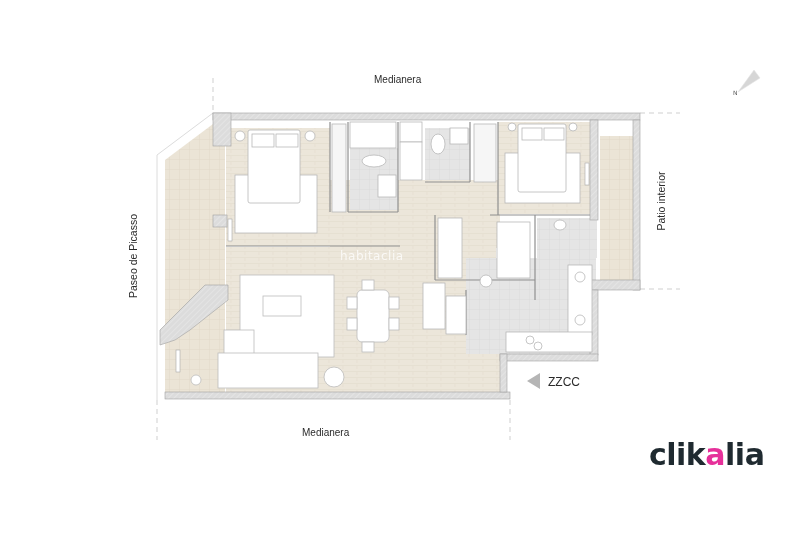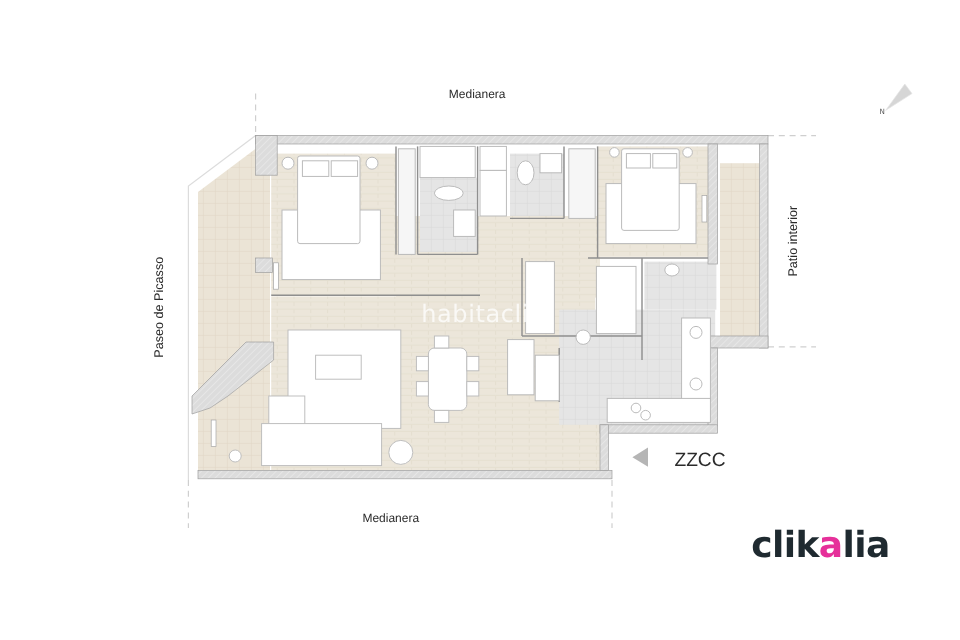--- a/index.html
+++ b/index.html
@@ -1,23 +1,23 @@
 <!DOCTYPE html>
 <html><head>
 <meta charset="utf-8">
 <style>
   html, body { margin:0; padding:0; background:#ffffff; }
   body { width:800px; height:533px; position:relative; overflow:hidden; font-family:"Liberation Sans", sans-serif; }
   .lbl { position:absolute; font-size:10px; color:#2b2b2b; white-space:nowrap; }
   .vlbl { position:absolute; font-size:10.5px; color:#2b2b2b; white-space:nowrap; transform:rotate(-90deg); transform-origin:center center; }
   #plan { position:absolute; left:0; top:0; }
-  .logo { position:absolute; left:626px; top:437px; font-size:30px; font-weight:bold; color:#1f2a30; letter-spacing:-0.5px; font-family:"DejaVu Sans", sans-serif; }
+  .logo { position:absolute; left:649px; top:437px; font-size:30px; font-weight:bold; color:#1f2a30; letter-spacing:-0.5px; font-family:"DejaVu Sans", sans-serif; }
   .logo .accent { color:#e6309a; }
-  .wm { position:absolute; left:340px; top:249px; font-size:20px; color:rgba(255,255,255,0.75); font-family:"DejaVu Sans", sans-serif; letter-spacing:0.5px;margin-left:11px; }
-  .zz { position:absolute; left:562px; top:375px; font-size:16px; color:#2b2b2b; }
+  .wm { position:absolute; left:340px; top:249px; font-size:12px; color:rgba(255,255,255,0.75); font-family:"DejaVu Sans", sans-serif; letter-spacing:0.5px; }
+  .zz { position:absolute; left:548px; top:375px; font-size:12px; color:#2b2b2b; }
 </style>
 </head>
 <body>
 
 <svg id="plan" width="800" height="533" viewBox="0 0 800 533" xmlns="http://www.w3.org/2000/svg">
   <defs>
     <pattern id="wood" width="14" height="6" patternUnits="userSpaceOnUse">
       <rect width="14" height="6" fill="#ece6da"></rect>
       <path d="M0 5.5 H14 M7 0 V3" stroke="#e2dbcc" stroke-width="0.6"></path>
     </pattern>

